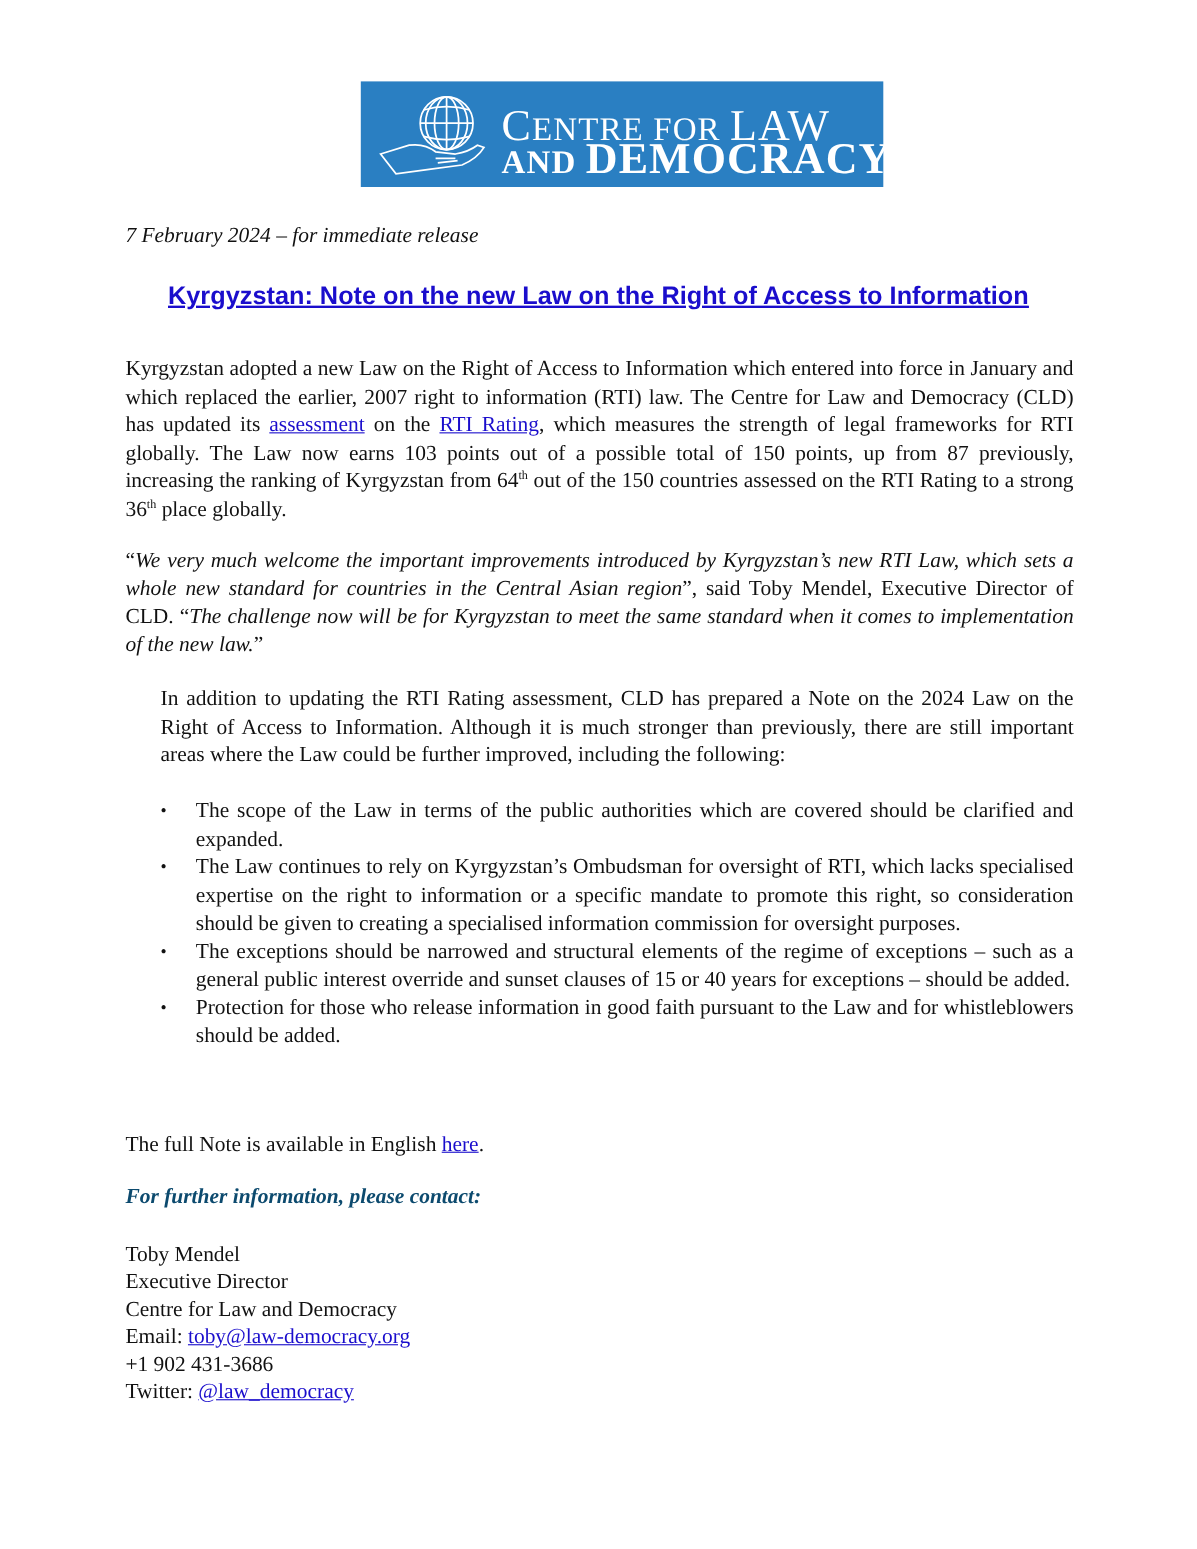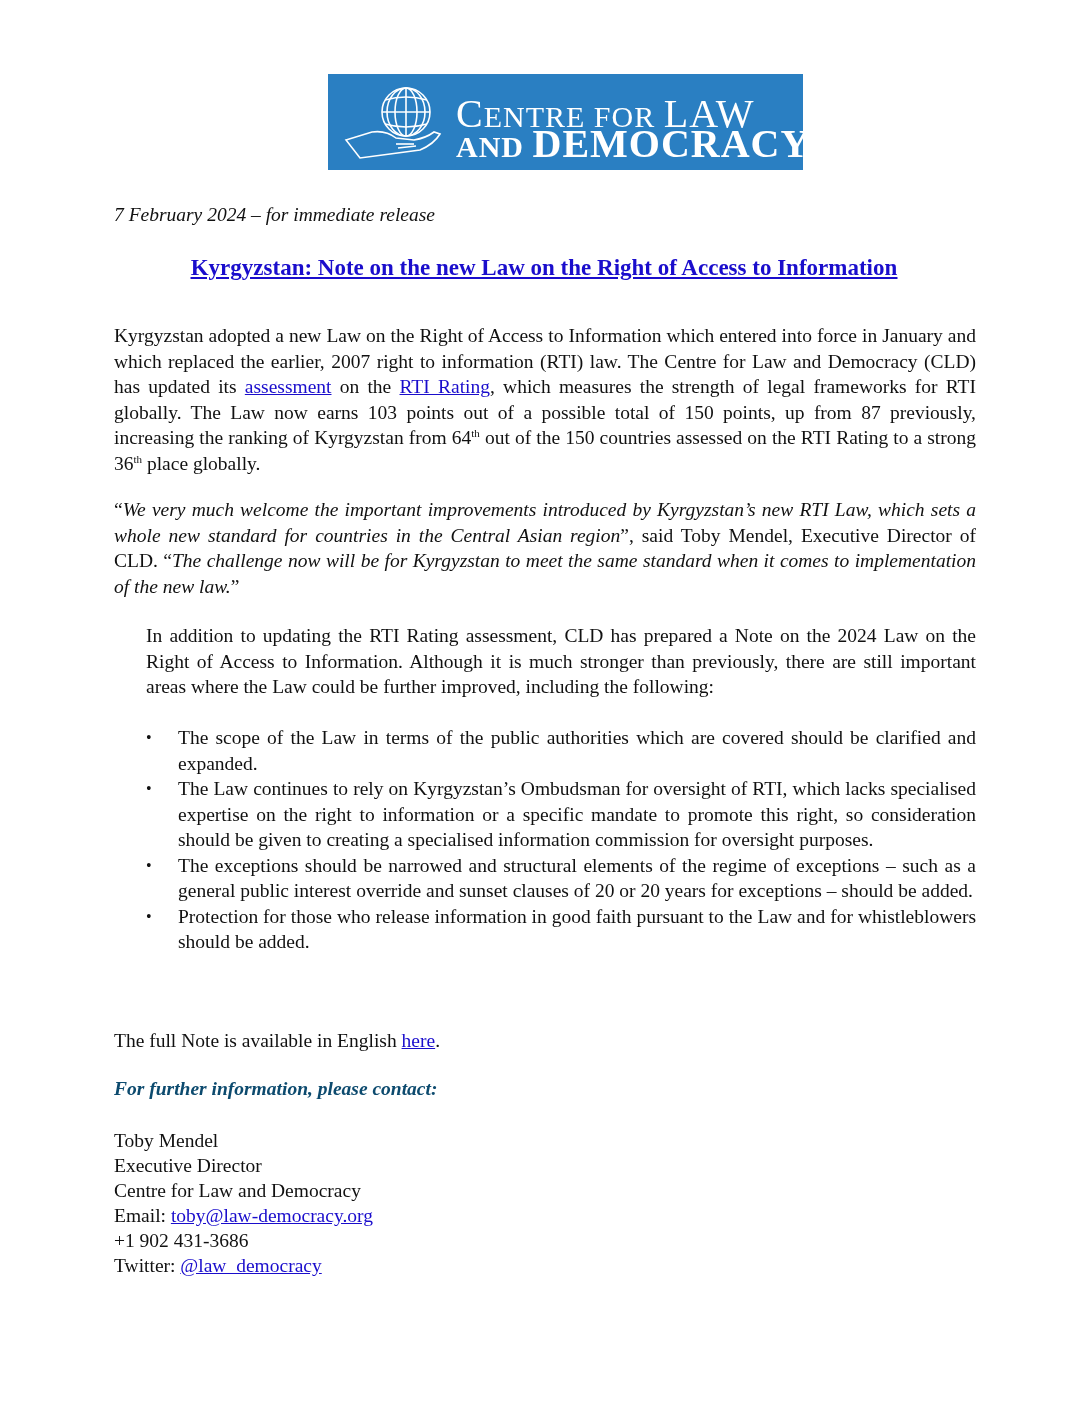--- a/index.html
+++ b/index.html
@@ -23,21 +23,21 @@
     position: absolute; left: 128px; top: 46px; font-size: 40px; letter-spacing: 1px;
     font-family: "Liberation Serif", "DejaVu Serif", serif; white-space: nowrap; font-weight: bold;
   }
   .sc { font-size: 30px; }
 
   .text { font-size: 19.5px; line-height: 25.5px; }
   .date { position: absolute; left: 114px; top: 204px; font-style: italic; font-size: 19.5px; }
 
   .title {
     position: absolute; left: 0; width: 1088px; top: 255px; text-align: center;
-    font-family: Liberation Serif, serif; font-weight: bold;
+    font-family: Liberation Sans, sans-serif; font-weight: bold;
     font-size: 23px; color: #1a0dcc; text-decoration: underline;
   }
   .title a { color: #1a0dcc; }
 
   .para { position: absolute; left: 114px; width: 862px; text-align: justify; }
   .p1 { top: 323px; font-family: Liberation Serif, serif; }
   .p2 { top: 497px; }
   .p3 { top: 623px; left: 146px; width: 830px; }
   .bullets { position: absolute; left: 146px; top: 725px; width: 830px; margin: 0; padding: 0; list-style: none; }
   .bullets li { position: relative; padding-left: 32px; text-align: justify; }
@@ -80,21 +80,21 @@
 
   <div class="para text p1"><span>Kyrgyzstan adopted a new Law on the Right of Access to Information which entered into force in January and which replaced the earlier, 2007 right to information (RTI) law. The Centre for Law and Democracy (CLD) has updated its </span><a>assessment</a><span> on the </span><a>RTI Rating</a><span>, which measures the strength of legal frameworks for RTI globally. The Law now earns 103 points out of a possible total of 150 points, up from 87 previously, increasing the ranking of Kyrgyzstan from 64</span><sup>th</sup><span> out of the 150 countries assessed on the RTI Rating to a strong 36</span><sup>th</sup><span> place globally.</span></div>
 
   <div class="para text p2"><span>“</span><i>We very much welcome the important improvements introduced by Kyrgyzstan’s new RTI Law, which sets a whole new standard for countries in the Central Asian region</i><span>”, said Toby Mendel, Executive Director of CLD. “</span><i>The challenge now will be for Kyrgyzstan to meet the same standard when it comes to implementation of the new law.</i><span>”</span></div>
 
   <div class="para text p3">In addition to updating the RTI Rating assessment, CLD has prepared a Note on the 2024 Law on the Right of Access to Information. Although it is much stronger than previously, there are still important areas where the Law could be further improved, including the following:</div>
 
   <ul class="bullets text">
     <li><span class="bullet">•</span><span>The scope of the Law in terms of the public authorities which are covered should be clarified and expanded.</span></li>
     <li><span class="bullet">•</span><span>The Law continues to rely on Kyrgyzstan’s Ombudsman for oversight of RTI, which lacks specialised expertise on the right to information or a specific mandate to promote this right, so consideration should be given to creating a specialised information commission for oversight purposes.</span></li>
-    <li><span class="bullet">•</span><span>The exceptions should be narrowed and structural elements of the regime of exceptions – such as a general public interest override and sunset clauses of 20 or 20 years for exceptions – should be added.</span></li>
+    <li><span class="bullet">•</span><span>The exceptions should be narrowed and structural elements of the regime of exceptions – such as a general public interest override and sunset clauses of 15 or 40 years for exceptions – should be added.</span></li>
     <li><span class="bullet">•</span><span>Protection for those who release information in good faith pursuant to the Law and for whistleblowers should be added.</span></li>
   </ul>
 
   <div class="para text p4"><span>The full Note is available in English </span><a>here</a><span>.</span></div>
 
   <div class="contact-head">For further information, please contact:</div>
 
   <div class="contact text">
     <div>Toby Mendel</div>
     <div>Executive Director</div>

